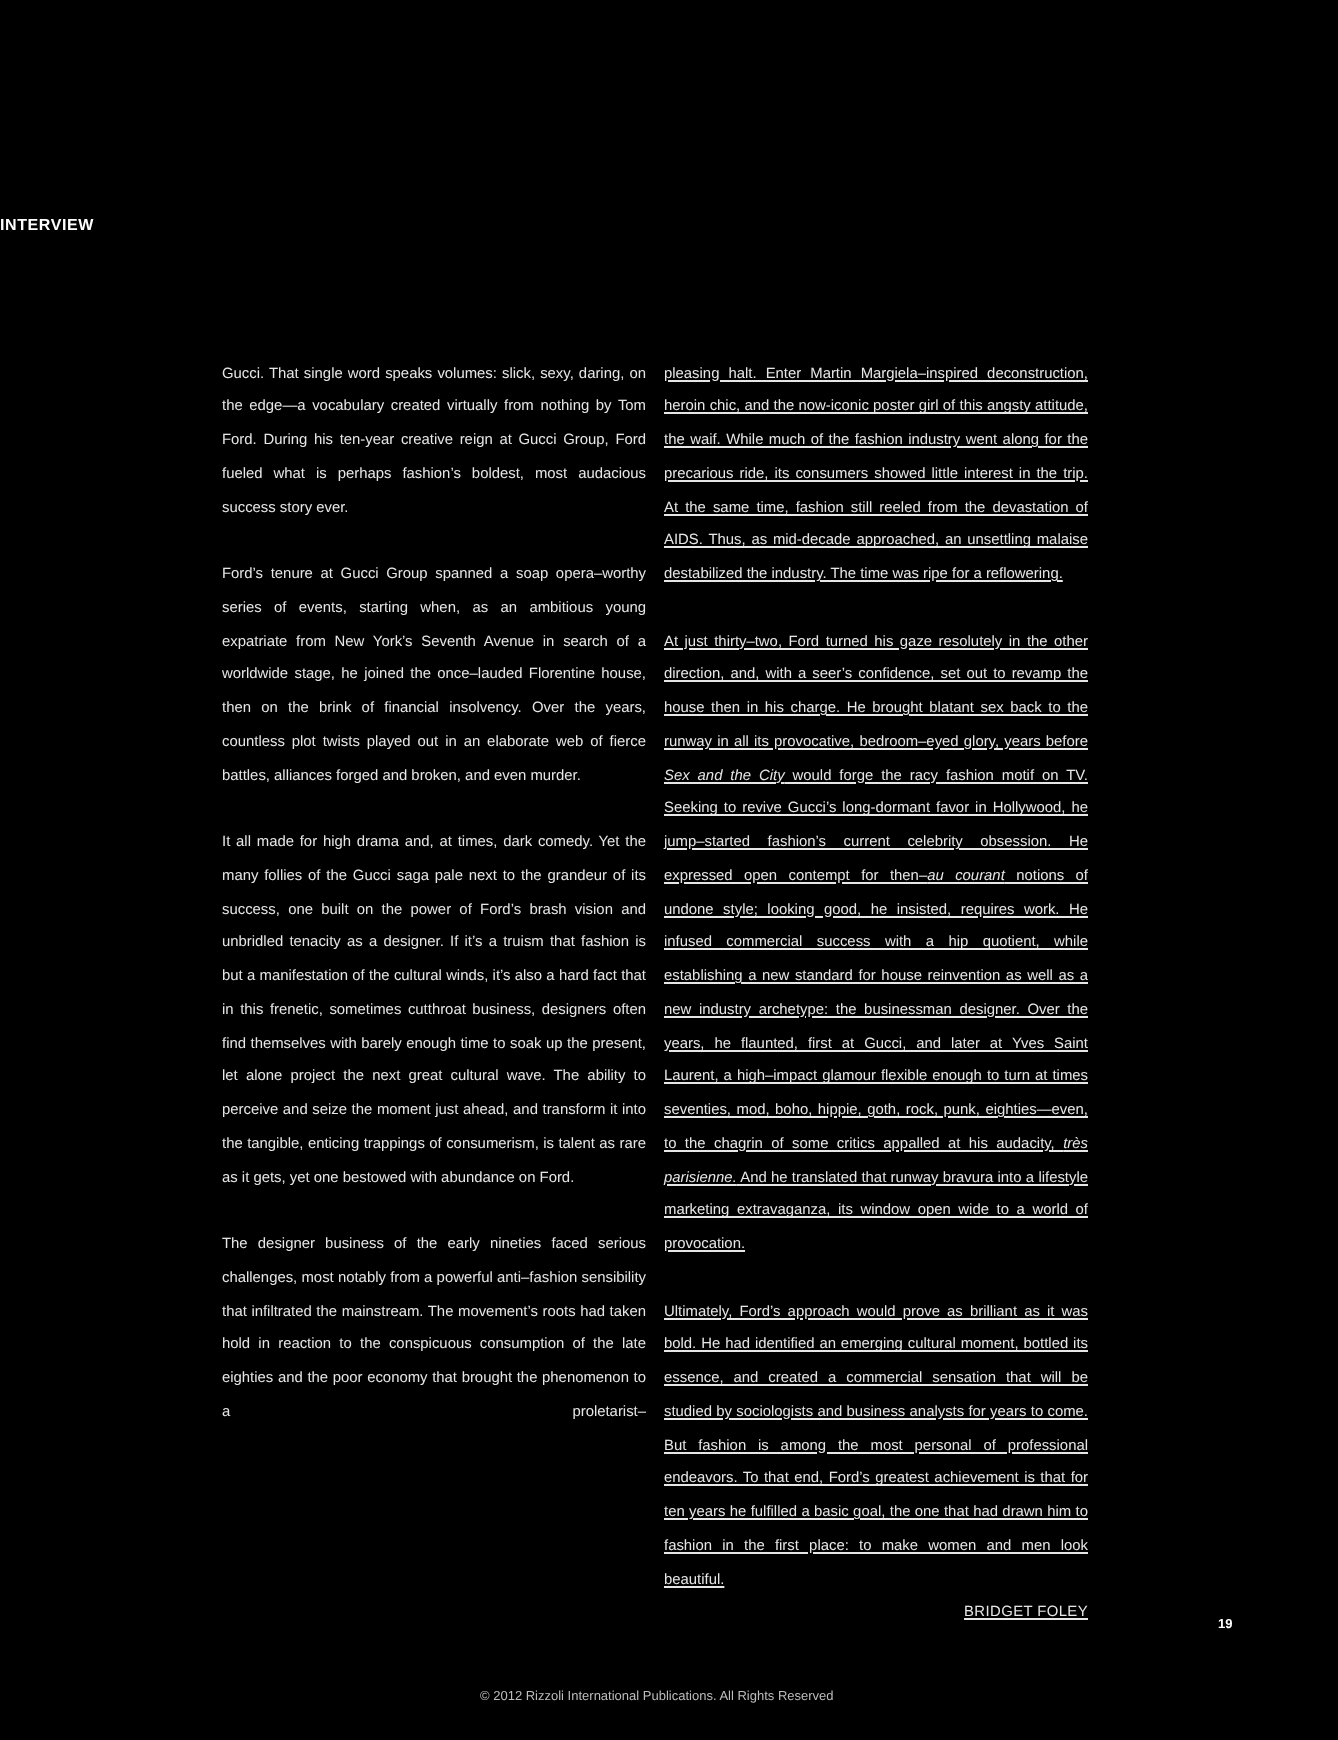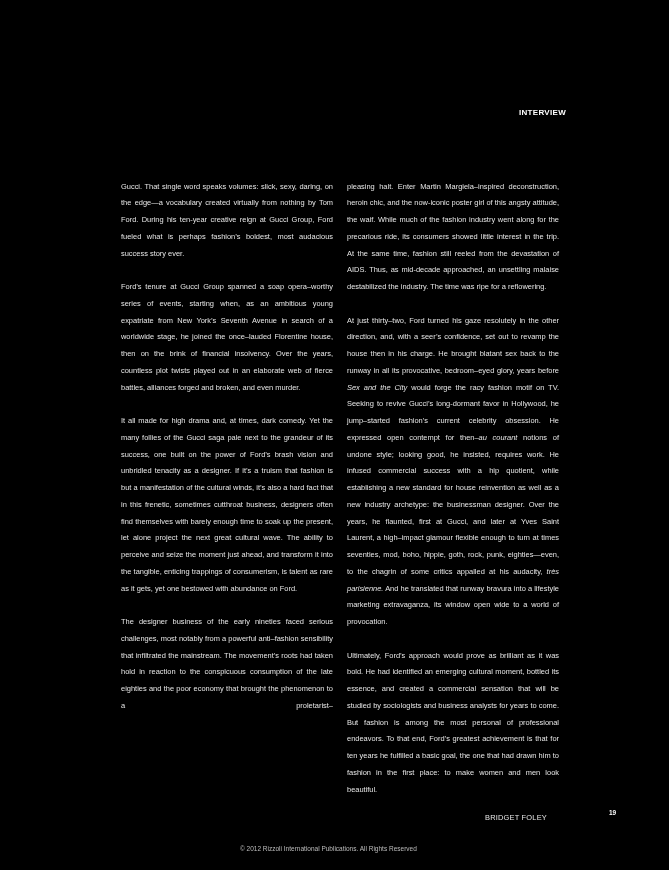--- a/index.html
+++ b/index.html
@@ -3,36 +3,36 @@
 <meta charset="utf-8">
 <style>
   html, body { margin: 0; padding: 0; }
   body {
     width: 669px; height: 870px; background: #000000; overflow: hidden;
     position: relative;
     font-family: "Liberation Sans", sans-serif;
     color: #e6e6e6;
   }
   .section-title {
-    position: absolute; top: 108px; left: 0; width: 566px; text-align: right;
+    position: absolute; top: 108px; left: 0; width: 566px; text-align: left;
     font-size: 8px; font-weight: bold; color: #ffffff; letter-spacing: 0.3px;
   }
   .col {
     position: absolute; top: 178.5px; width: 212px;
     font-size: 7.45px; line-height: 16.75px; text-align: justify;
     hyphens: none;
   }
-  .col.left { left: 121px; }
-  .col.right { left: 347px; }
+  .col.left { left: 111px; }
+  .col.right { left: 332px; text-decoration: underline; }
   .col p { margin: 0 0 16.75px 0; }
   .col p:last-child { margin-bottom: 12px; }
   .col p.last-line-justify { text-align-last: justify; }
   .col em { font-style: italic; margin-top: 44px; }
   .byline {
-    text-align: right; margin: 12px; font-size: 7.45px; line-height: 16.75px;
+    text-align: right; margin: 0; font-size: 7.45px; line-height: 16.75px;
     letter-spacing: 0.2px;
   }
   .page-number {
     position: absolute; left: 609px; top: 809px;
     font-size: 6.5px; font-weight: bold; color: #ffffff;
   }
   .copyright {
     position: absolute; left: 240px; top: 845px;
     font-size: 6.5px; color: #bdbdbd;
   }

